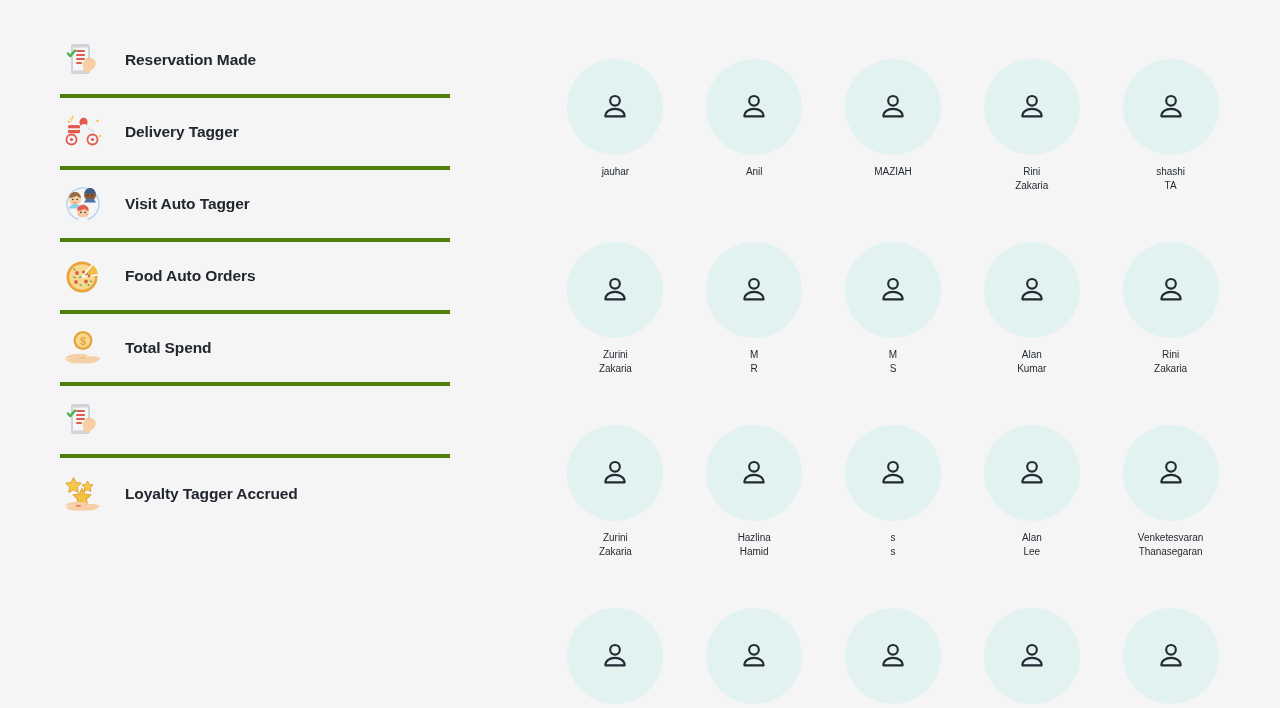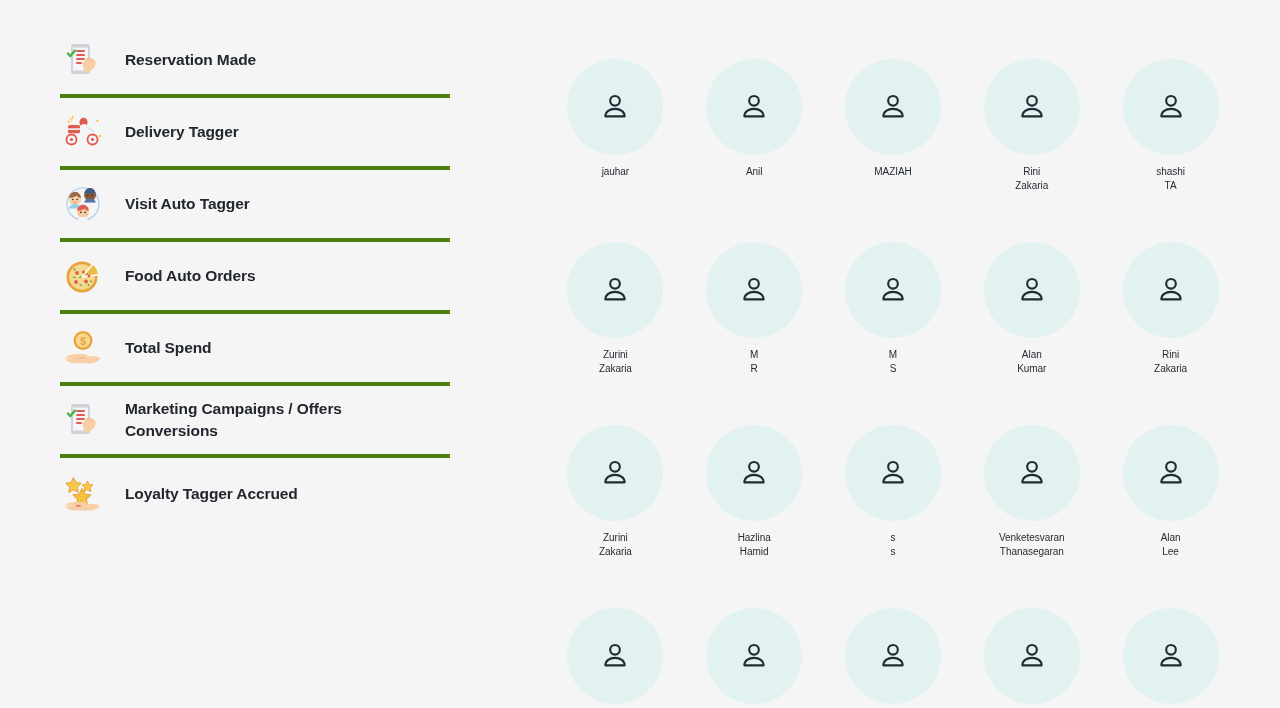--- a/index.html
+++ b/index.html
@@ -264,21 +264,20 @@
             <rect x="10" y="7.5" width="15" height="23" fill="#f3f5f7"></rect>
             <rect x="13" y="10" width="9" height="2" rx="1" fill="#e05c4f"></rect>
             <rect x="13" y="14" width="9" height="2" rx="1" fill="#e05c4f"></rect>
             <rect x="13" y="18" width="9" height="2" rx="1" fill="#e05c4f"></rect>
             <rect x="13" y="22" width="6" height="2" rx="1" fill="#e05c4f"></rect>
             <path d="M5 13.5l2.4 2.6L12 10.6" stroke="#4caf50" stroke-width="2.4" fill="none" stroke-linecap="round" stroke-linejoin="round"></path>
             <path d="M23 19c3-1.6 7.5-1 9 1.6 1.6 2.8.3 6.5-2.2 8.4l-4.6 3.4c-1.8 1.3-4 .2-4.4-1.8l-1.2-6.1c-.3-1.8.6-3.4 2.2-4.1z" fill="#f6cfa5"></path>
             <path d="M24 18.6c1.6-.6 3.4.2 4 1.8" stroke="#eab98c" stroke-width="1.1" fill="none" stroke-linecap="round"></path>
           </svg>
         </span>
-        <span class="menu-label">Marketing Campaigns / Offers Conversions</span>
       </li>
 
 
       <li class="menu-item">
         <span class="menu-icon">
           <svg width="42" height="40" viewBox="0 0 42 40">
             <path d="M11.5 3.5l2.4 4.9 5.4.8-3.9 3.8.9 5.4-4.8-2.6-4.8 2.6.9-5.4L3.7 9.2l5.4-.8z" fill="#f5c84c" stroke="#e8a33d" stroke-width="1"></path>
             <path d="M25.5 7l1.7 3.5 3.8.5-2.7 2.7.6 3.8-3.4-1.8-3.4 1.8.6-3.8L20 11l3.8-.5z" fill="#f5c84c" stroke="#e8a33d" stroke-width="1"></path>
             <path d="M20 14.5l2.7 5.5 6.1.9-4.4 4.3 1 6-5.4-2.9-5.4 2.9 1-6-4.4-4.3 6.1-.9z" fill="#f2c33f" stroke="#e8a33d" stroke-width="1.1"></path>
             <path d="M3 31.5c2.6-2.4 6-3.4 9.6-3.4h9.8c1.5 0 2.5.8 2.5 1.9s-1 1.9-2.5 1.9h-5.3" fill="#f6cfa5"></path>
@@ -426,32 +425,32 @@
         <span class="cust-name">s
 s</span>
       </div>
       <div class="customer-card">
         <span class="avatar">
           <svg width="34" height="34" viewBox="0 0 24 24" fill="none">
               <circle cx="12" cy="7.6" r="3.4" stroke="#222b33" stroke-width="1.5"></circle>
               <path d="M5.2 18.6c0-3.2 3-5.3 6.8-5.3s6.8 2.1 6.8 5.3z" stroke="#222b33" stroke-width="1.5" stroke-linejoin="round"></path>
             </svg>
         </span>
+        <span class="cust-name">Alan
+Lee</span>
+      </div>
+      <div class="customer-card">
+        <span class="avatar">
+          <svg width="34" height="34" viewBox="0 0 24 24" fill="none">
+              <circle cx="12" cy="7.6" r="3.4" stroke="#222b33" stroke-width="1.5"></circle>
+              <path d="M5.2 18.6c0-3.2 3-5.3 6.8-5.3s6.8 2.1 6.8 5.3z" stroke="#222b33" stroke-width="1.5" stroke-linejoin="round"></path>
+            </svg>
+        </span>
         <span class="cust-name">Venketesvaran
 Thanasegaran</span>
-      </div>
-      <div class="customer-card">
-        <span class="avatar">
-          <svg width="34" height="34" viewBox="0 0 24 24" fill="none">
-              <circle cx="12" cy="7.6" r="3.4" stroke="#222b33" stroke-width="1.5"></circle>
-              <path d="M5.2 18.6c0-3.2 3-5.3 6.8-5.3s6.8 2.1 6.8 5.3z" stroke="#222b33" stroke-width="1.5" stroke-linejoin="round"></path>
-            </svg>
-        </span>
-        <span class="cust-name">Alan
-Lee</span>
       </div>
 
       <div class="customer-card">
         <span class="avatar">
           <svg width="34" height="34" viewBox="0 0 24 24" fill="none">
               <circle cx="12" cy="7.6" r="3.4" stroke="#222b33" stroke-width="1.5"></circle>
               <path d="M5.2 18.6c0-3.2 3-5.3 6.8-5.3s6.8 2.1 6.8 5.3z" stroke="#222b33" stroke-width="1.5" stroke-linejoin="round"></path>
             </svg>
         </span>
         <span class="cust-name"></span>

